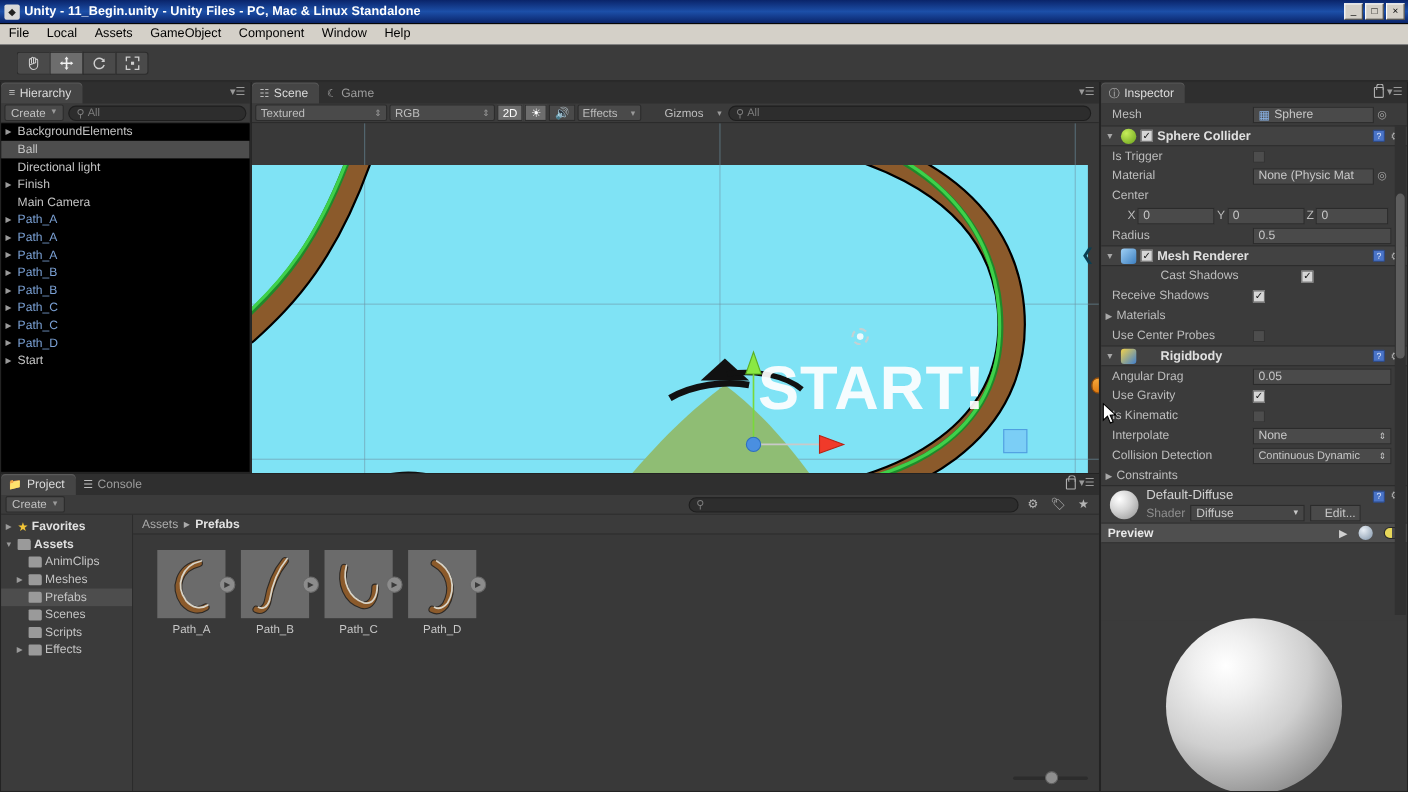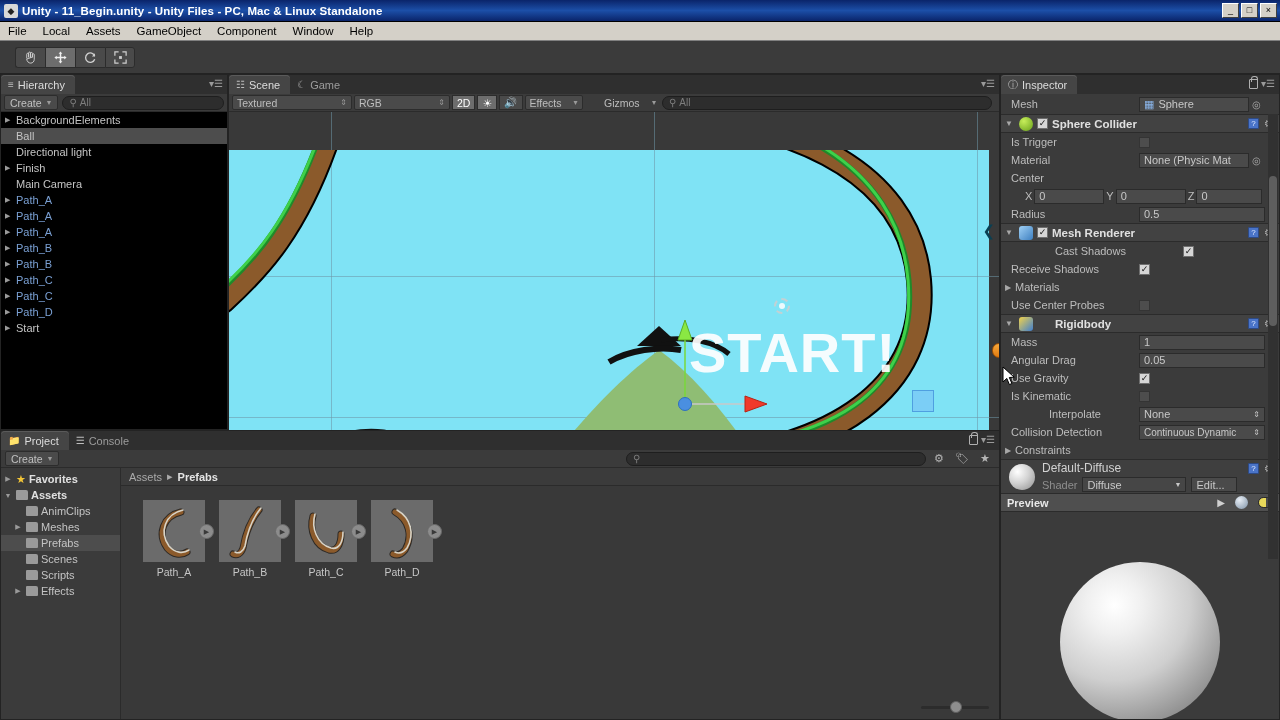--- a/index.html
+++ b/index.html
@@ -672,41 +672,35 @@
       <div class="comp-header">
         <span class="foldout">▼</span>
         <span class="comp-ico" style="background:linear-gradient(135deg,#f2d24a,#3f7fd0);"></span>
         <span class="comp-title" style="margin-left:18px;">Rigidbody</span>
         <span class="hdr-ico">
           <span class="book">?</span>
           <span class="gear">⚙</span>
         </span>
       </div>
       <div class="irow">
-        <span class="ilabel" style="width:128px;">Mass</span>
-        <span class="ifield" style="width:126px;">
-            <span>1</span>
-          </span>
-      </div>
-      <div class="irow">
         <span class="ilabel" style="width:128px;">Angular Drag</span>
         <span class="ifield" style="width:126px;">
             <span>0.05</span>
           </span>
       </div>
       <div class="irow">
         <span class="ilabel" style="width:128px;">Use Gravity</span>
         <span class="cb">✓</span>
       </div>
       <div class="irow">
         <span class="ilabel" style="width:128px;">Is Kinematic</span>
         <span class="cb off">✓</span>
       </div>
       <div class="irow">
-        <span class="ilabel" style="width:128px;text-align:center;">Interpolate</span>
+        <span class="ilabel" style="width:128px;">Interpolate</span>
         <span class="ifield" style="width:126px;">
           <span>None</span>
           <span style="margin-left:auto;font-size:8px;">⇕</span>
         </span>
       </div>
       <div class="irow">
         <span class="ilabel" style="width:128px;">Collision Detection</span>
         <span class="ifield" style="width:126px;">
           <span style="font-size:10px;">Continuous Dynamic</span>
           <span style="margin-left:auto;font-size:8px;">⇕</span>
@@ -720,21 +714,21 @@
       <div class="mat-header">
         <span class="mat-sphere"></span>
         <span style="display:flex;flex-direction:column;gap:2px;flex:1;">
           <span style="font-size:12px;color:#d2d2d2;">Default-Diffuse</span>
           <span style="display:flex;align-items:center;gap:5px;">
             <span style="font-size:11px;color:#8e8e8e;">Shader</span>
             <span class="ifield" style="width:104px;background:#464646;">
               <span>Diffuse</span>
               <span style="margin-left:auto;font-size:7px;">▼</span>
             </span>
-            <span class="ifield" style="width:46px;justify-content:flex-start;">
+            <span class="ifield" style="width:46px;justify-content:flex-end;">
               <span>Edit...</span>
             </span>
           </span>
         </span>
         <span class="hdr-ico" style="align-self:flex-start;margin-top:3px;">
           <span class="book">?</span>
           <span class="gear">⚙</span>
         </span>
       </div>
 

